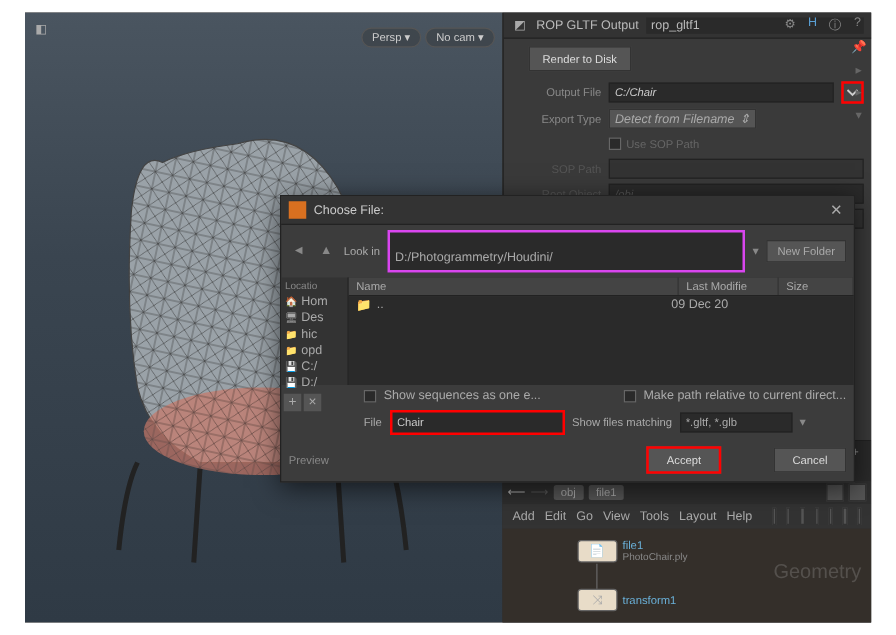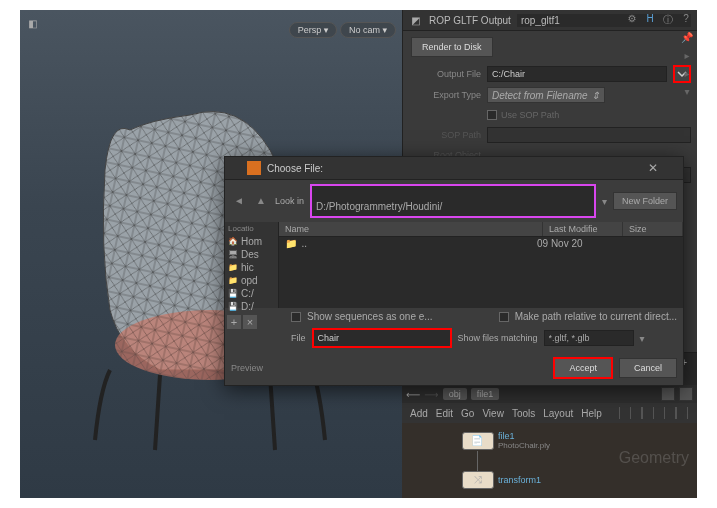--- a/index.html
+++ b/index.html
@@ -8,43 +8,43 @@
 .vp { position:absolute; left:0; top:0; width:382px; height:488px; background:linear-gradient(#4a5560 0%,#3a4550 40%,#2f3a45 100%); }
 .vp-top { position:absolute; top:6px; left:6px; right:6px; height:18px; }
 .vp-btn { display:inline-block; background:rgba(60,65,70,.7); border:1px solid #555; border-radius:8px; padding:2px 8px; font-size:9px; color:#ccc; }
 .vp-right { position:absolute; right:0; top:6px; }
 .chair { position:absolute; left:50px; top:80px; width:280px; height:380px; }
 .chair svg { width:100%; height:100%; }
 .params { position:absolute; left:382px; top:0; right:0; height:342px; background:#3a3a3a; border-left:1px solid #222; }
 .param-hdr { background:#333; padding:3px 6px; display:flex; align-items:center; gap:6px; border-bottom:1px solid #222; }
 .param-hdr .txt { color:#bbb; font-size:10px; }
 .icon { width:14px; height:14px; display:inline-flex; align-items:center; justify-content:center; }
-.render-btn { display:inline-block; background:#555; border:1px solid #333; padding:4px 10px; margin:6px 8px; font-size:9px; color:#ddd; }
+.render-btn { display:inline-block; background:#555; border:1px solid #333; padding:4px 10px; margin:6px 20px; font-size:9px; color:#ddd; }
 .prow { display:flex; align-items:center; padding:2px 6px; gap:6px; min-height:20px;margin-left:12px; }
 .plbl { width:60px; text-align:right; font-size:9px; color:#888; }
-.pfield { flex:1; background:#2a2a2a; border:1px solid #222; padding:2px 4px; font-size:9px; color:#ccc; height:16px; }
+.pfield { flex:1; background:#2a2a2a; border:1px solid #222; padding:2px 4px; font-size:9px; color:#ccc; height:16px;font-style:italic; }
 .pselect { background:#555; border:1px solid #333; padding:1px 4px; font-size:9px; color:#ccc; height:16px; display:flex; align-items:center; gap:4px;font-style:italic; }
 .browse { width:18px; height:18px; background:#444; display:flex; align-items:center; justify-content:center; border:2px solid red; }
 .right-icons { position:absolute; right:2px; top:22px; width:14px; display:flex; flex-direction:column; gap:6px; }
 .right-icons span { width:12px; height:12px; color:#666; font-size:10px; text-align:center; }
 .network { position:absolute; left:382px; top:342px; right:0; bottom:0; background:#333; border-top:1px solid #222; }
 .tabs { display:flex; background:#2a2a2a; padding:2px 4px; gap:1px; font-size:9px; }
 .tab { background:#444; padding:2px 6px; color:#aaa; border:1px solid #222; }
 .path-bar { display:flex; align-items:center; padding:2px 4px; gap:4px; background:#2e2e2e; }
 .path-seg { background:#555; padding:1px 6px; font-size:9px; border-radius:2px; }
 .menu-bar { display:flex; gap:8px; padding:3px 8px; font-size:9px; background:#333; align-items:center; flex-wrap:nowrap; white-space:nowrap; }
 .menu-bar .sep { flex:1; }
 .mico { width:14px; height:14px; background:#555; border:1px solid #333; }
 .net-canvas { position:relative; flex:1; height:78px; background:#342f2a; }
 .node { position:absolute; display:flex; align-items:center; gap:4px; }
 .node-body { width:32px; height:18px; background:#e8dcc8; border:1px solid #666; border-radius:3px; display:flex; align-items:center; justify-content:center; font-size:8px; }
 .node-lbl { font-size:9px; color:#6ab0d8; }
 .geom-wm { position:absolute; right:8px; top:26px; font-size:16px; color:rgba(180,180,180,.25); font-weight:300; }
 .dlg { position:absolute; left:204px; top:146px; width:460px; background:#3c3c3c; border:1px solid #222; box-shadow:0 4px 20px rgba(0,0,0,.6); z-index:10; }
-.dlg-title { background:#333; padding:4px 22px; display:flex; align-items:center; gap:6px; border-bottom:1px solid #222; }
+.dlg-title { background:#333; padding:4px 6px; display:flex; align-items:center; gap:6px; border-bottom:1px solid #222; }
 .dlg-title .ico { width:14px; height:14px; background:#d97020; }
 .dlg-title .ttl { flex:1; font-size:10px; color:#ccc; }
 .dlg-close { font-size:12px; color:#aaa; cursor:pointer; width:16px; text-align:center; }
 .dlg-nav { display:flex; align-items:center; gap:6px; padding:4px 6px; }
 .nav-btn { width:16px; height:16px; color:#888; text-align:center; line-height:16px; }
 .dlg-look { flex:1; background:#2a2a2a; border:2px solid #d946ef; padding:15px 4px; font-size:9px; height:18px; display:flex; align-items:flex-start; }
 .new-folder { background:#555; border:1px solid #333; padding:3px 8px; font-size:9px; }
 .dlg-body { display:flex; height:86px; }
 .dlg-side { width:54px; background:#333; border-right:1px solid #222; display:flex; flex-direction:column; }
 .side-hdr { font-size:8px; padding:2px 3px; color:#888; }
@@ -55,21 +55,21 @@
 .list-col { padding:2px 6px; font-size:9px; color:#aaa; border-right:1px solid #333; }
 .list-row { display:flex; padding:1px 6px; font-size:9px; }
 .dlg-seq { display:flex; align-items:center; padding:3px 6px; gap:6px; font-size:9px; }
 .chk { width:10px; height:10px; border:1px solid #666; background:#2a2a2a; }
 .dlg-file { display:flex; align-items:center; padding:3px 6px; gap:6px; }
 .dlg-file .lbl { font-size:9px; }
 .file-input { width:140px; background:#2a2a2a; border:2px solid red; padding:2px 4px; font-size:9px; color:#ccc; height:20px; }
 .filter-input { width:90px; background:#2a2a2a; border:1px solid #222; padding:2px 4px; font-size:9px; }
 .dlg-btns { display:flex; justify-content:flex-end; gap:6px; padding:6px; align-items:center; }
 .dlg-btns .prev { margin-right:auto; font-size:9px; color:#888; }
-.dlg-btn { background:#555; border:1px solid #333; padding:4px 14px; font-size:9px; color:#ddd; }
+.dlg-btn { background:#555; border:1px solid #333; padding:4px 14px; font-size:9px; color:#ddd;margin-left:36px; }
 .dlg-btn.accept { border:2px solid red; }
 .side-plus { display:flex; gap:2px; padding:2px; }
 .side-plus .b { width:14px; height:14px; background:#555; text-align:center; line-height:14px; font-size:11px; }
 .top-icons { position:absolute; right:4px; top:3px; display:flex; gap:4px; }
 .top-icons span { width:14px; height:14px; color:#888; font-size:10px; text-align:center; }
 </style>
 </head>
 <body>
 <div class="app">
 
@@ -132,20 +132,21 @@
           <span class="chk"></span>
           <span style="font-size:9px;color:#666">Use SOP Path</span>
         </label>
   </div>
   <div class="prow">
     <div class="plbl" style="color:#555">SOP Path</div>
     <div class="pfield" style="background:#333"></div>
   </div>
   <div class="prow">
     <div class="plbl" style="color:#555">Root Object</div>
+    <div class="pfield" style="color:#555">/obj</div>
   </div>
   <div class="prow">
     <div class="plbl" style="color:#555">Objects</div>
     <div class="pfield" style="background:#333"></div>
   </div>
   <div class="right-icons">
     <span>📌</span>
     <span>▸</span>
     <span>▸</span>
     <span>▾</span>
@@ -260,21 +261,21 @@
       <div class="list-hdr">
         <div class="list-col" style="flex:1">Name</div>
         <div class="list-col" style="width:80px">Last Modifie</div>
         <div class="list-col" style="width:60px">Size</div>
       </div>
       <div class="list-row">
         <div style="flex:1;display:flex;gap:4px">
               <span>📁</span>
               <span>..</span>
             </div>
-        <div style="width:80px">09 Nov 20</div>
+        <div style="width:80px">09 Dec 20</div>
         <div style="width:60px"></div>
       </div>
     </div>
   </div>
   <div class="dlg-seq">
     <div style="width:54px"></div>
     <span class="chk"></span>
     <span>Show sequences as one e...</span>
     <span style="flex:1"></span>
     <span class="chk"></span>

